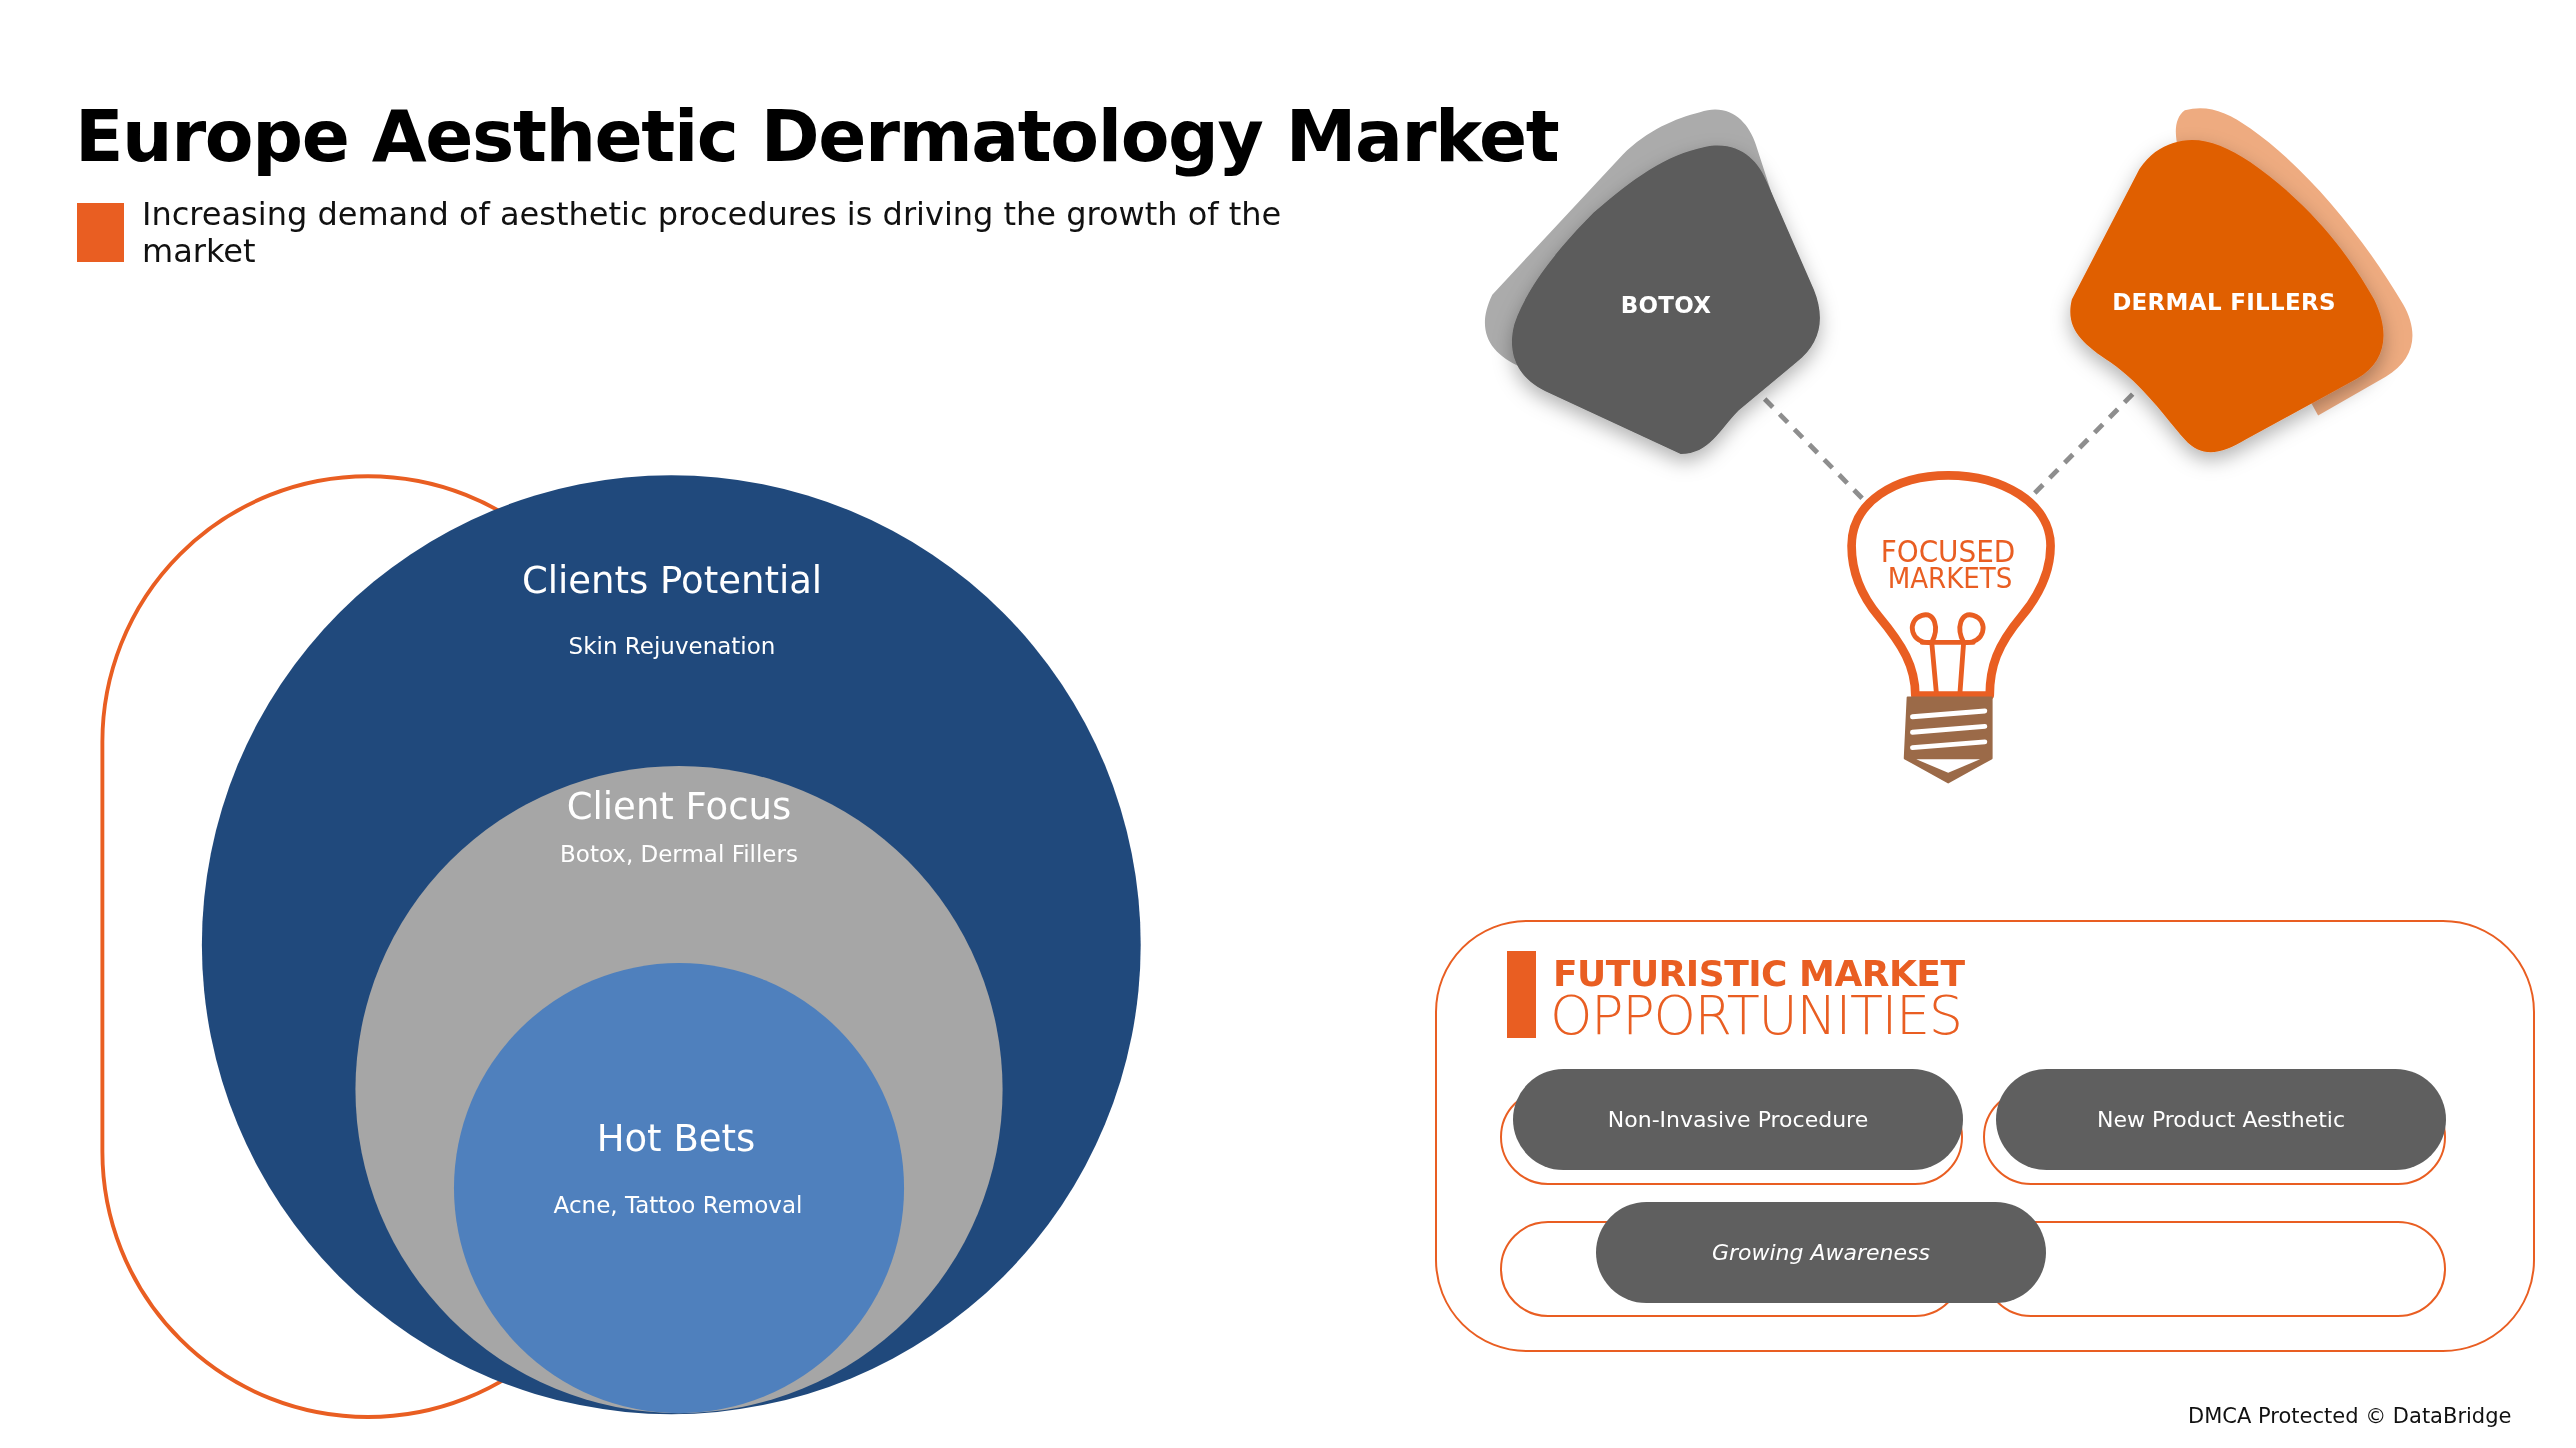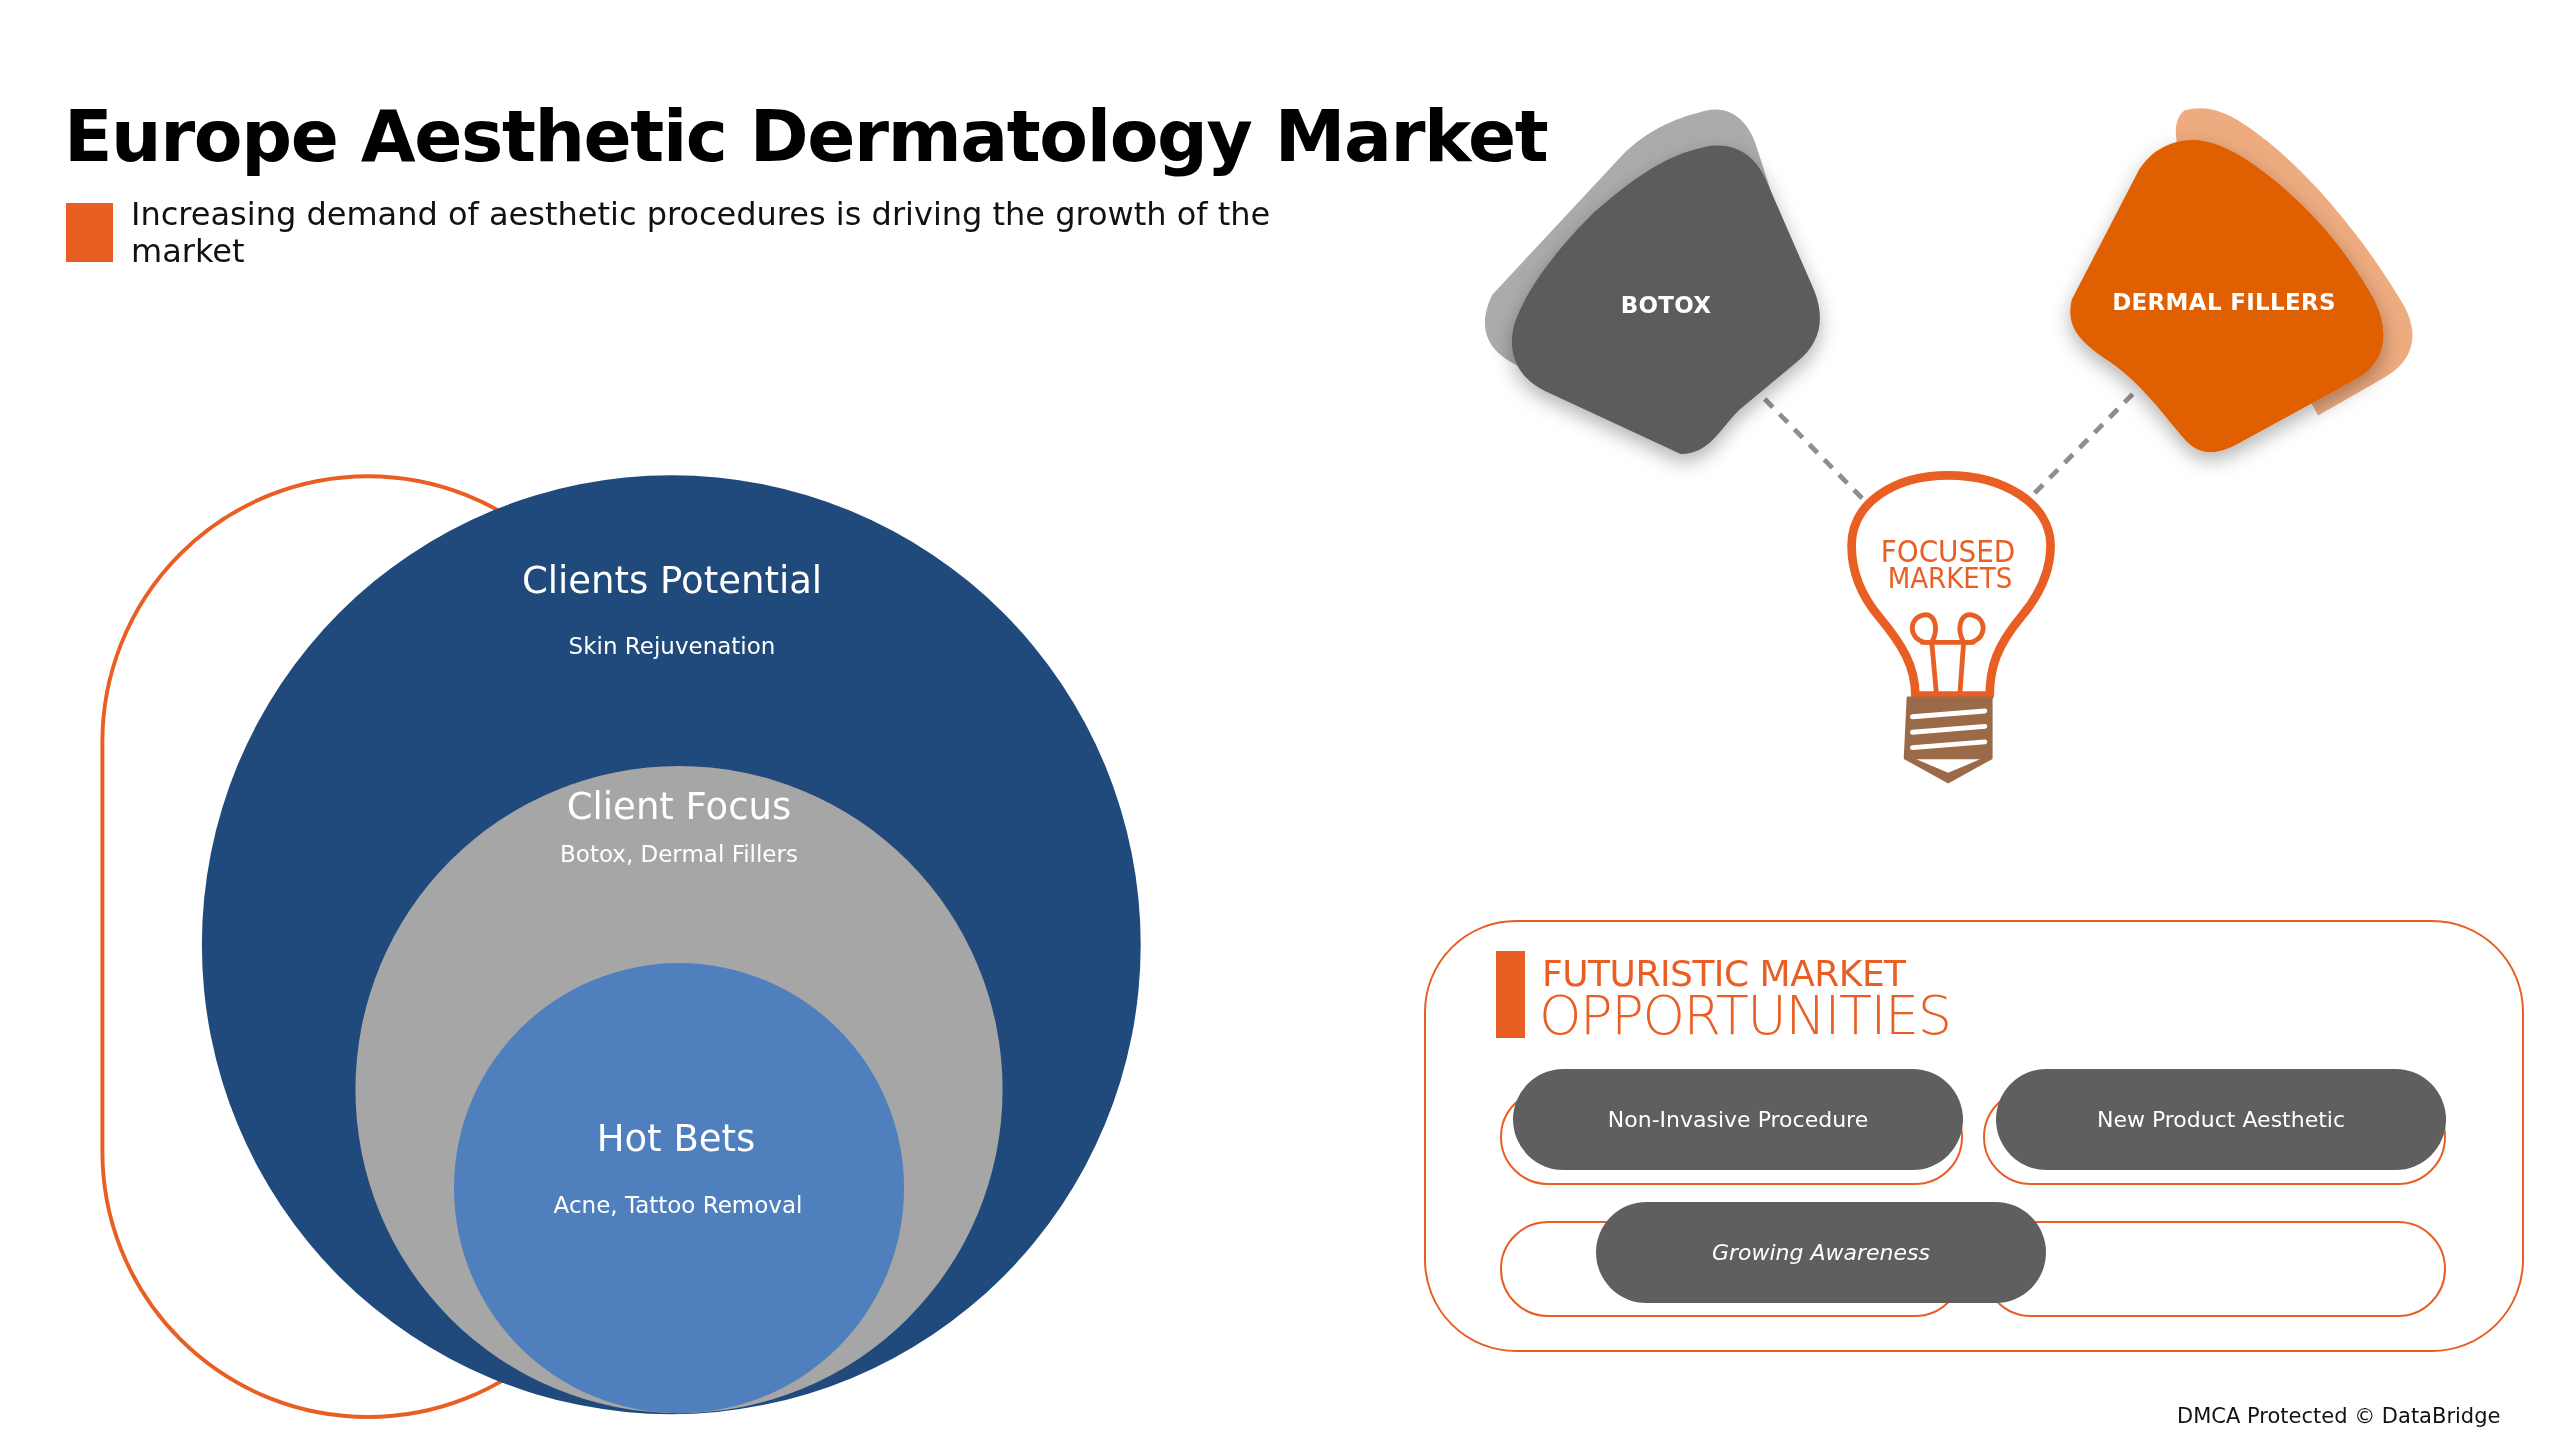--- a/index.html
+++ b/index.html
@@ -3,21 +3,21 @@
 <meta charset="utf-8">
 <style>
   html, body { margin: 0; padding: 0; background: #ffffff; }
   #canvas {
     position: relative;
     width: 2576px; height: 1449px;
     background: #ffffff;
     overflow: hidden;
     font-family: "DejaVu Sans", "Liberation Sans", sans-serif;
   }
-  .abs { position: absolute; }
+  .abs { position: absolute; margin-left: 11px; }
   svg.layer { position: absolute; left: 0; top: 0; }
 
   
   .title {
     left: 64px; top: 93px;
     font-size: 71px; font-weight: bold; color: #000000;
     letter-spacing: -1.4px; white-space: nowrap;
     line-height: 87px;
   }
   .subtitle-bar { left: 66px; top: 203px; width: 47px; height: 59px; background: #e95e22; }
@@ -53,21 +53,21 @@
 
   
   .opp-box {
     left: 1424px; top: 920px; width: 1100px; height: 432px;
     border: 2.9px solid #e95e22; border-radius: 92px;
     box-sizing: border-box;
   }
   .opp-bar { left: 1496px; top: 951px; width: 29px; height: 87px; background: #e95e22; }
   .opp-title-1 {
     left: 1542px; top: 954px;
-    font-size: 36px; line-height: 39px; font-weight: normal; color: #e95e22;
+    font-size: 36px; line-height: 39px; font-weight: bold; color: #e95e22;
     letter-spacing: -0.5px; white-space: nowrap;
   }
   .opp-title-2 {
     left: 1539px; top: 989px;
     font-size: 54px; line-height: 54px; font-weight: 200; color: #e95e22;
     letter-spacing: -1.4px; white-space: nowrap;
   }
   .pill-outline {
     position: absolute; box-sizing: border-box;
     border: 2.9px solid #e95e22; border-radius: 50px;

